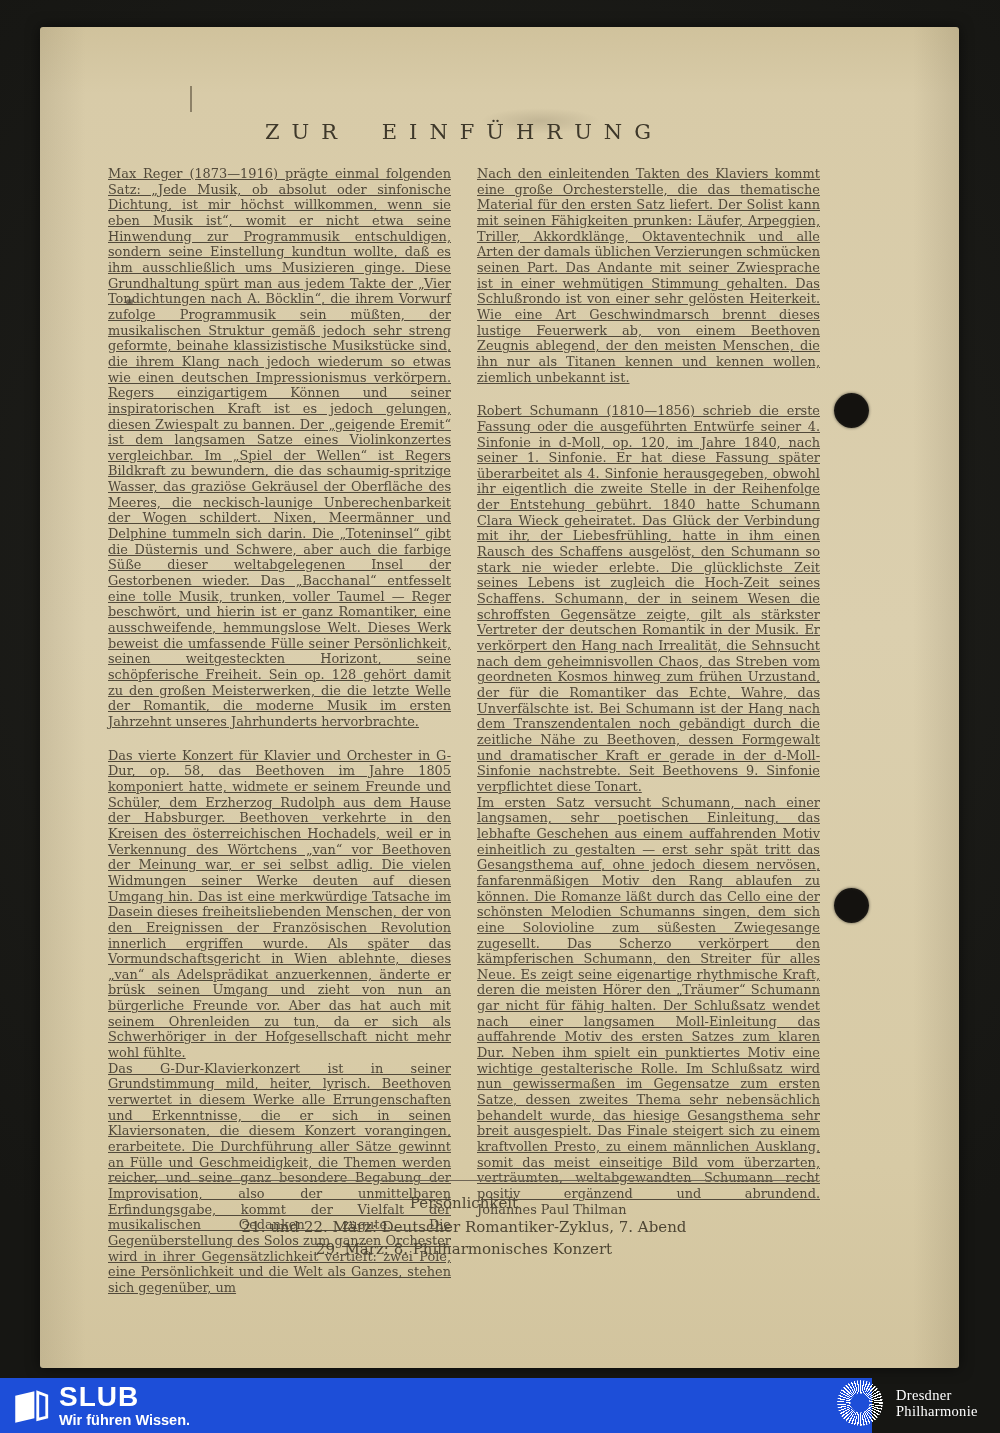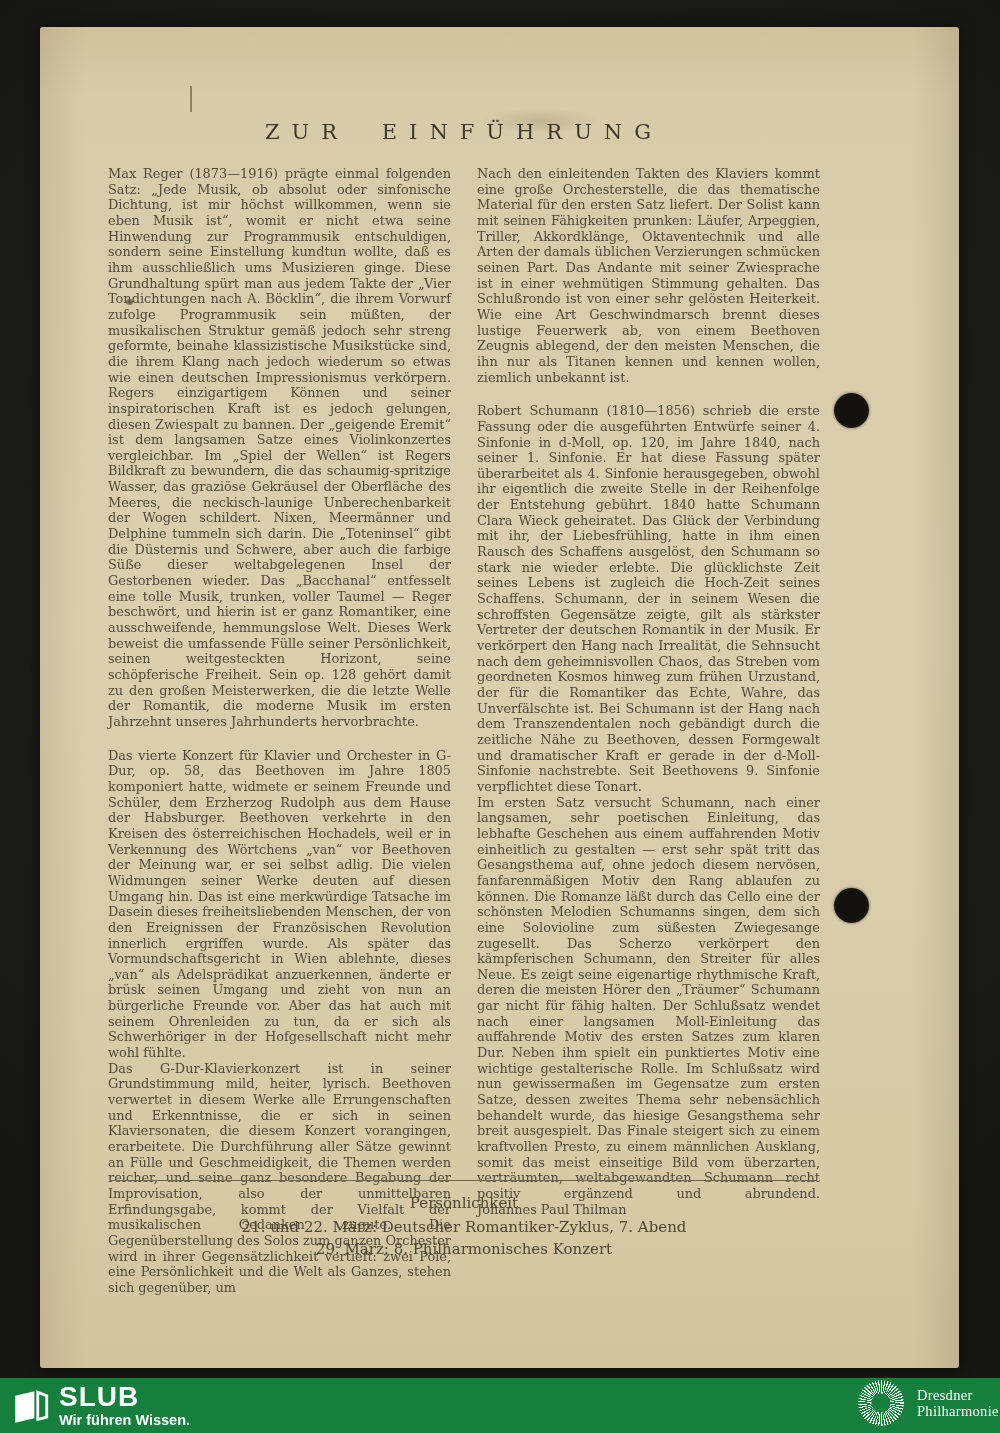--- a/index.html
+++ b/index.html
@@ -21,21 +21,21 @@
   .doc-title{
     position:absolute;left:108px;top:120px;width:712px;
     text-align:center;font-size:21px;font-weight:normal;color:#3e382a;
     letter-spacing:12px;word-spacing:14px;white-space:nowrap;
   }
   .columns{
     position:absolute;left:108px;top:166px;width:712px;
     display:flex;gap:26px;
   }
   .col{width:343px;font-size:12.9px;line-height:15.65px;
-    text-align:justify;color:#51493a;}
+    text-align:justify;color:#51493a;text-decoration:underline;}
   .col p{margin:0;}
   .para-gap{margin-top:18px !important;}
   .author{display:inline-block;}
   .rule{
     position:absolute;left:110px;top:1180px;width:707px;height:1px;
     background:#6e6555;
   }
   .announce{
     position:absolute;left:108px;top:1192px;width:712px;
     text-align:center;color:#4e4634;font-size:15px;line-height:22px;
@@ -54,29 +54,29 @@
   }
   .scratch{
     position:absolute;left:190px;top:86px;width:2px;height:26px;
     background:rgba(80,70,50,.55);
   }
   .smudge{
     position:absolute;left:480px;top:108px;width:120px;height:26px;border-radius:50%;
     background:radial-gradient(ellipse, rgba(90,80,60,.18), rgba(0,0,0,0) 70%);
   }
   .footer-bar{
-    position:absolute;left:0;top:1378px;width:1000px;height:55px;
-    background:#15803d;color:#fff;
+    position:absolute;left:0;top:1378px;width:872px;height:55px;
+    background:#1d4ed8;color:#fff;
   }
   .slub{position:absolute;left:13px;top:4px;display:flex;align-items:flex-start;cursor:pointer;}
   .slub-icon{width:36px;height:38px;margin-top:6px;}
   .slub-text{margin-left:10px;font-family:"Liberation Sans", sans-serif;}
   .slub-name{font-size:28px;font-weight:bold;letter-spacing:1px;line-height:30px;}
   .slub-tagline{font-size:14.5px;font-weight:bold;line-height:17px;text-align:center;}
-  .phil{position:absolute;left:858px;top:2px;display:flex;align-items:center;cursor:pointer;}
+  .phil{position:absolute;left:837px;top:2px;display:flex;align-items:center;cursor:pointer;}
   .starburst{
     width:46px;height:46px;border-radius:50%;
     background:repeating-conic-gradient(#fff 0deg 3.5deg, rgba(0,0,0,0) 3.5deg 8deg);
     -webkit-mask:radial-gradient(circle, rgba(0,0,0,0) 0 9px, #000 10px 23px, rgba(0,0,0,0) 23px);
     mask:radial-gradient(circle, rgba(0,0,0,0) 0 9px, #000 10px 23px, rgba(0,0,0,0) 23px);
   }
   .phil-text{margin-left:13px;font-family:"Liberation Serif", serif;
     font-size:14.5px;line-height:16px;letter-spacing:.3px;}
 </style>
 </head>

